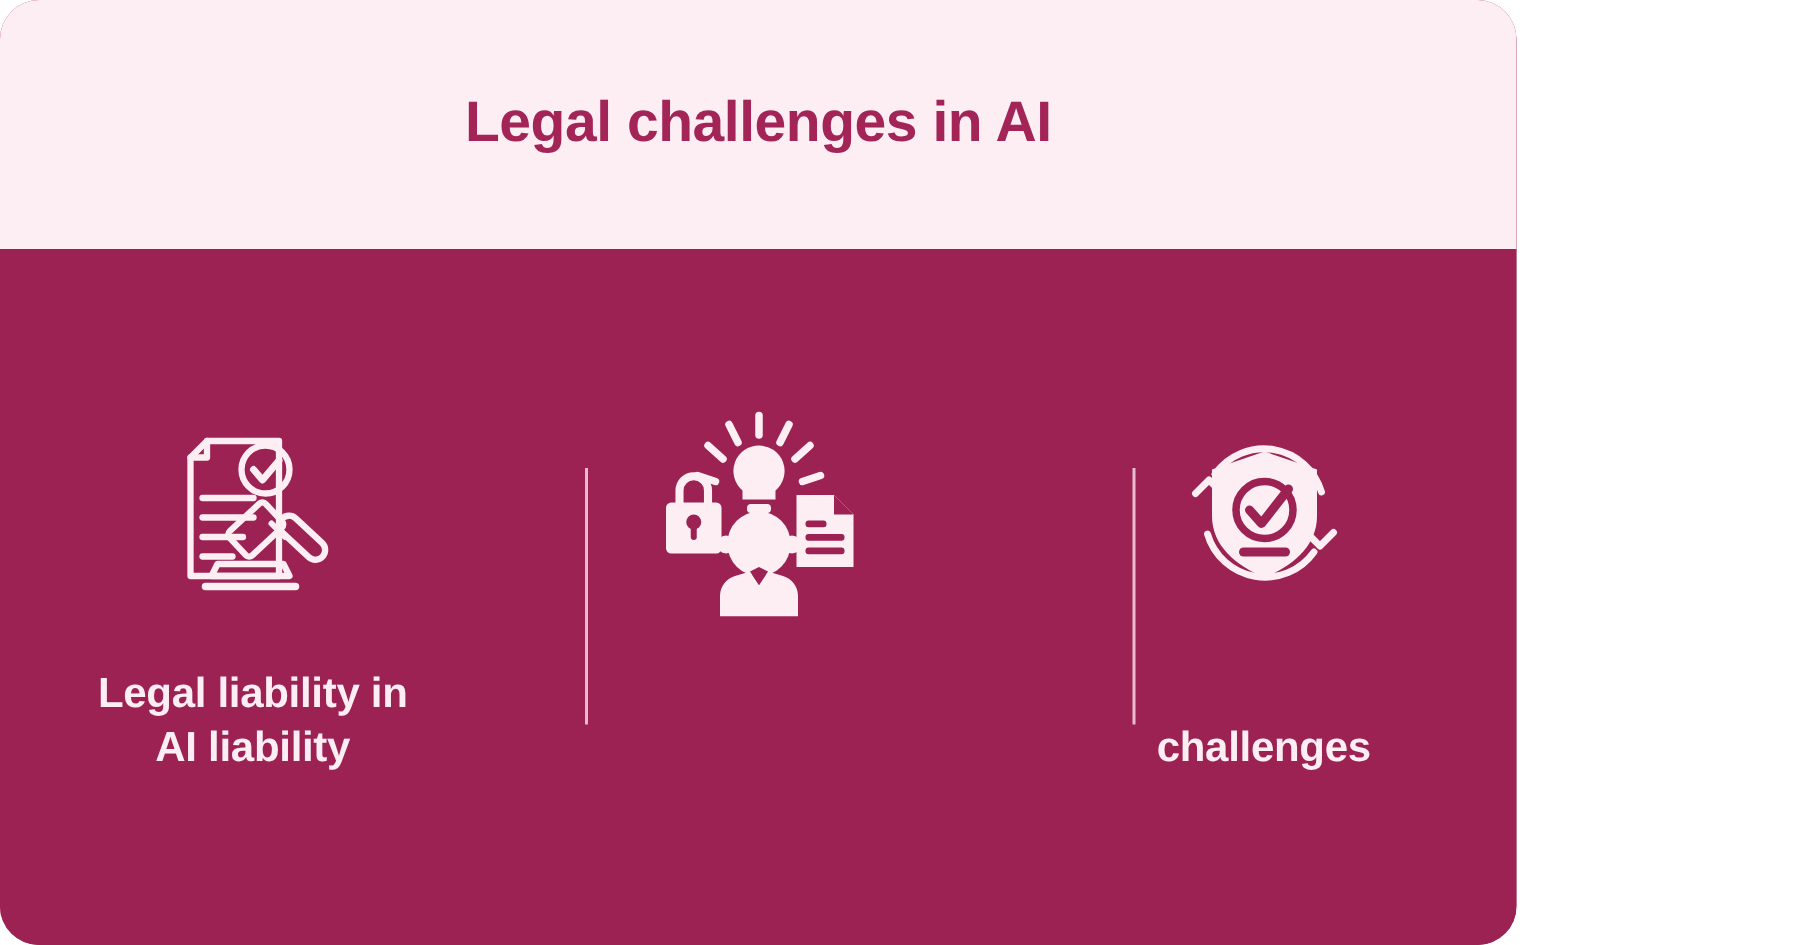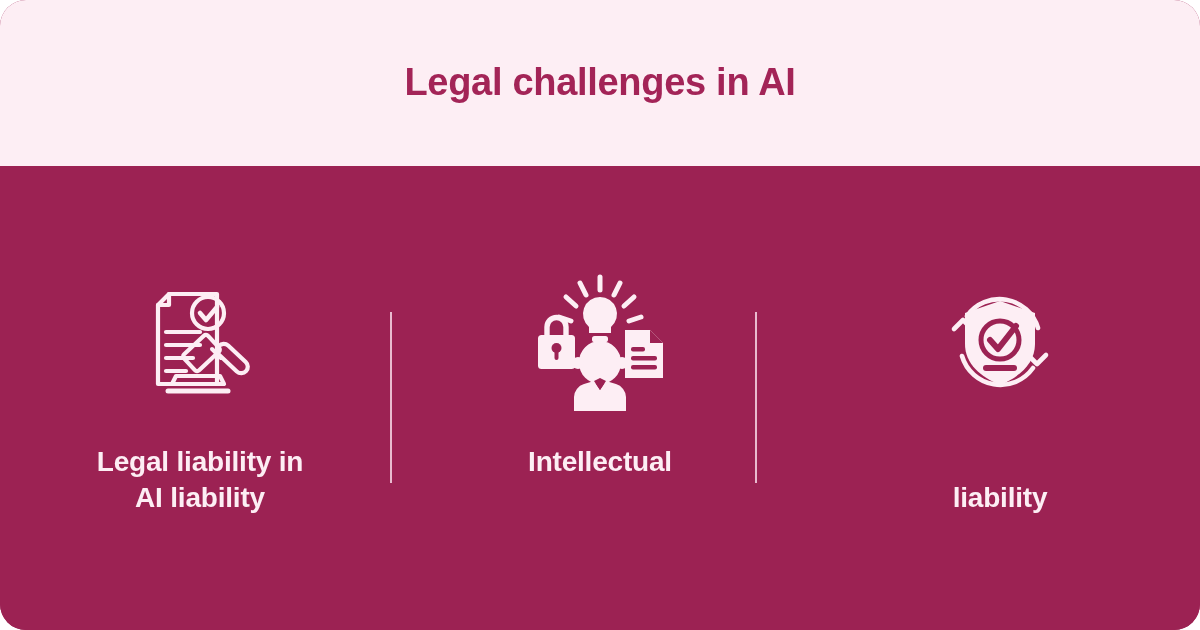--- a/index.html
+++ b/index.html
@@ -9,21 +9,21 @@
   body {
     width: 1200px;
     height: 630px;
     background: #ffffff;
     font-family: "Liberation Sans", sans-serif;
     overflow: hidden;
   }
 
   .infographic-card {
     position: relative;
-    width: 1200px;
+    width: 1011px;
     height: 630px;
     border-radius: 26px;
     overflow: hidden;
     background: #9C2253;
     display: flex;
     flex-direction: column;
   }
 
   
   .header-band {
@@ -181,21 +181,21 @@
             <circle cx="48" cy="90" r="6"></circle>
             <circle cx="92" cy="90" r="6"></circle>
 
             <path d="M44 138 L44 124 a14 14 0 0 1 10 -13 l10 -3 l6 9 l6 -9 l10 3 a14 14 0 0 1 10 13 L96 138 Z"></path>
 
             <path d="M64 108 L70 117 L76 108 L70 105 Z" fill="#9C2253"></path>
           </g>
         </svg>
       </div>
       <div class="column-label">
-        <span>Intellectual</span><br>
+        <br>
       </div>
     </div>
 
     <div class="column">
       <div class="icon-slot">
         <svg width="124" height="124" viewBox="0 0 124 124">
 
           <g fill="none" stroke="#FDEEF4" stroke-width="4.6" stroke-linecap="round">
             <path d="M24 76 A40 40 0 0 0 95 88"></path>
             <path d="M100 48 A40 40 0 0 0 29 36"></path>
@@ -208,21 +208,21 @@
                    C43 97 27 84 27 64 L27 33 Z" fill="#FDEEF4"></path>
 
           <circle cx="62" cy="60" r="19" fill="none" stroke="#9C2253" stroke-width="5"></circle>
           <path d="M52 60 L60 69 L78 46" fill="none" stroke="#9C2253" stroke-width="6" stroke-linecap="round" stroke-linejoin="round"></path>
 
           <rect x="45" y="85" width="34" height="6" rx="3" fill="#9C2253"></rect>
         </svg>
       </div>
       <div class="column-label">
         <br>
-        <span>liability</span>
+        <span>challenges</span>
       </div>
     </div>
 
     <div class="divider divider-1"></div>
     <div class="divider divider-2"></div>
 
   </div>
 </div>
 
 </body></html>

